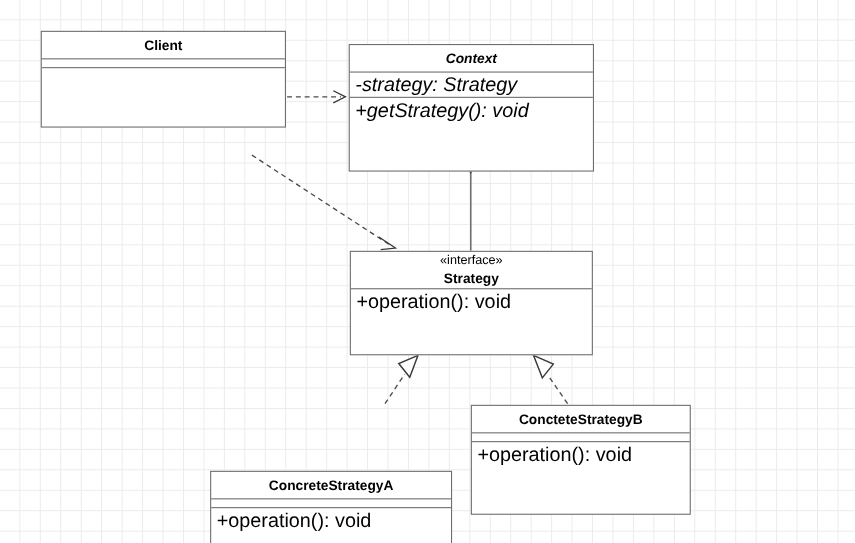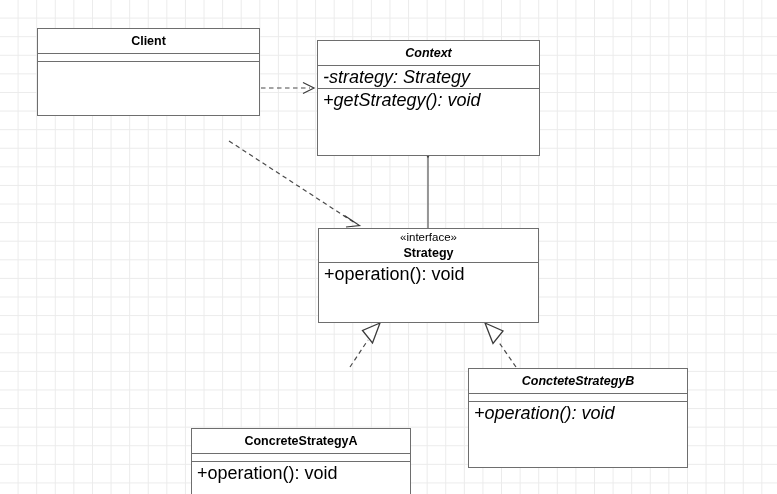--- a/index.html
+++ b/index.html
@@ -144,21 +144,21 @@
   <div class="uml-class" style="left:191px; top:380px; width:220px; height:76px;margin-top:48px;">
     <div class="compartment cmp-title divided" style="height:25px;">
       <div class="class-name">ConcreteStrategyA</div>
     </div>
     <div class="compartment cmp-members divided cmp-empty" style="height:8px;"></div>
     <div class="compartment cmp-members" style="flex:1;">
       <div class="member-line">+operation(): void</div>
     </div>
   </div>
 
-  <div class="uml-class" style="left:468px; top:368px; width:220px; height:100px;font-style:italic;">
+  <div class="uml-class" style="left:428px; top:368px; width:200px; height:100px;">
     <div class="compartment cmp-title divided" style="height:25px;">
       <div class="class-name">ConcteteStrategyB</div>
     </div>
     <div class="compartment cmp-members divided cmp-empty" style="height:8px;"></div>
     <div class="compartment cmp-members" style="flex:1;">
       <div class="member-line">+operation(): void</div>
     </div>
   </div>
 
 </div>

